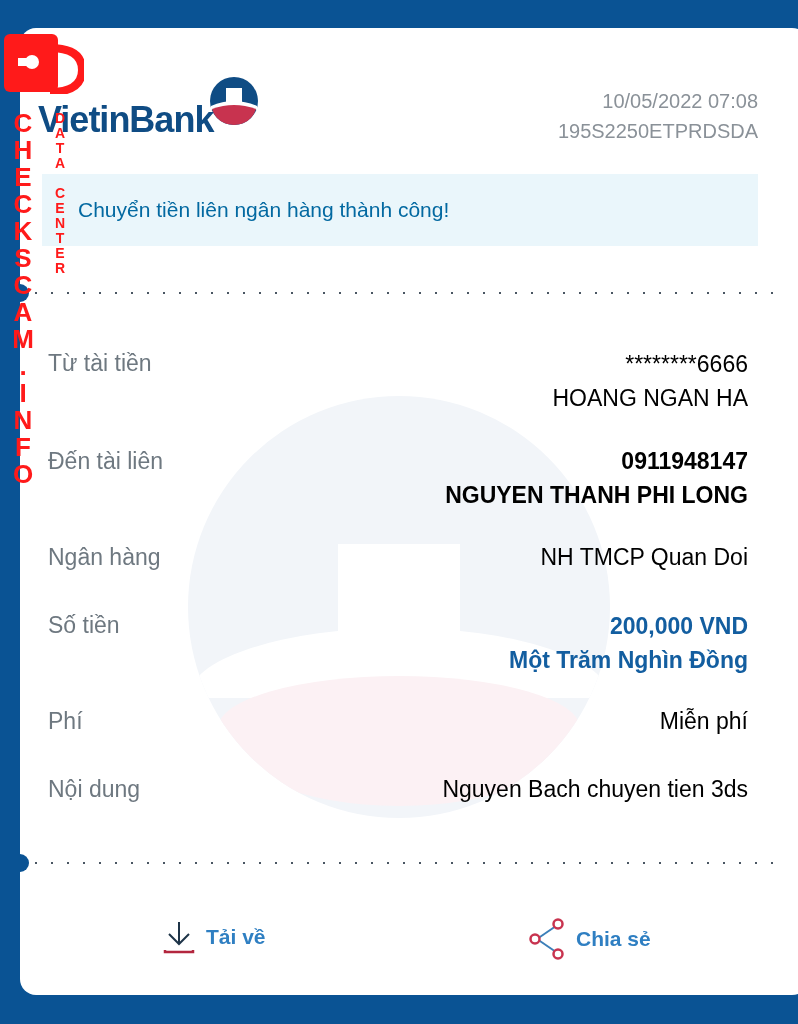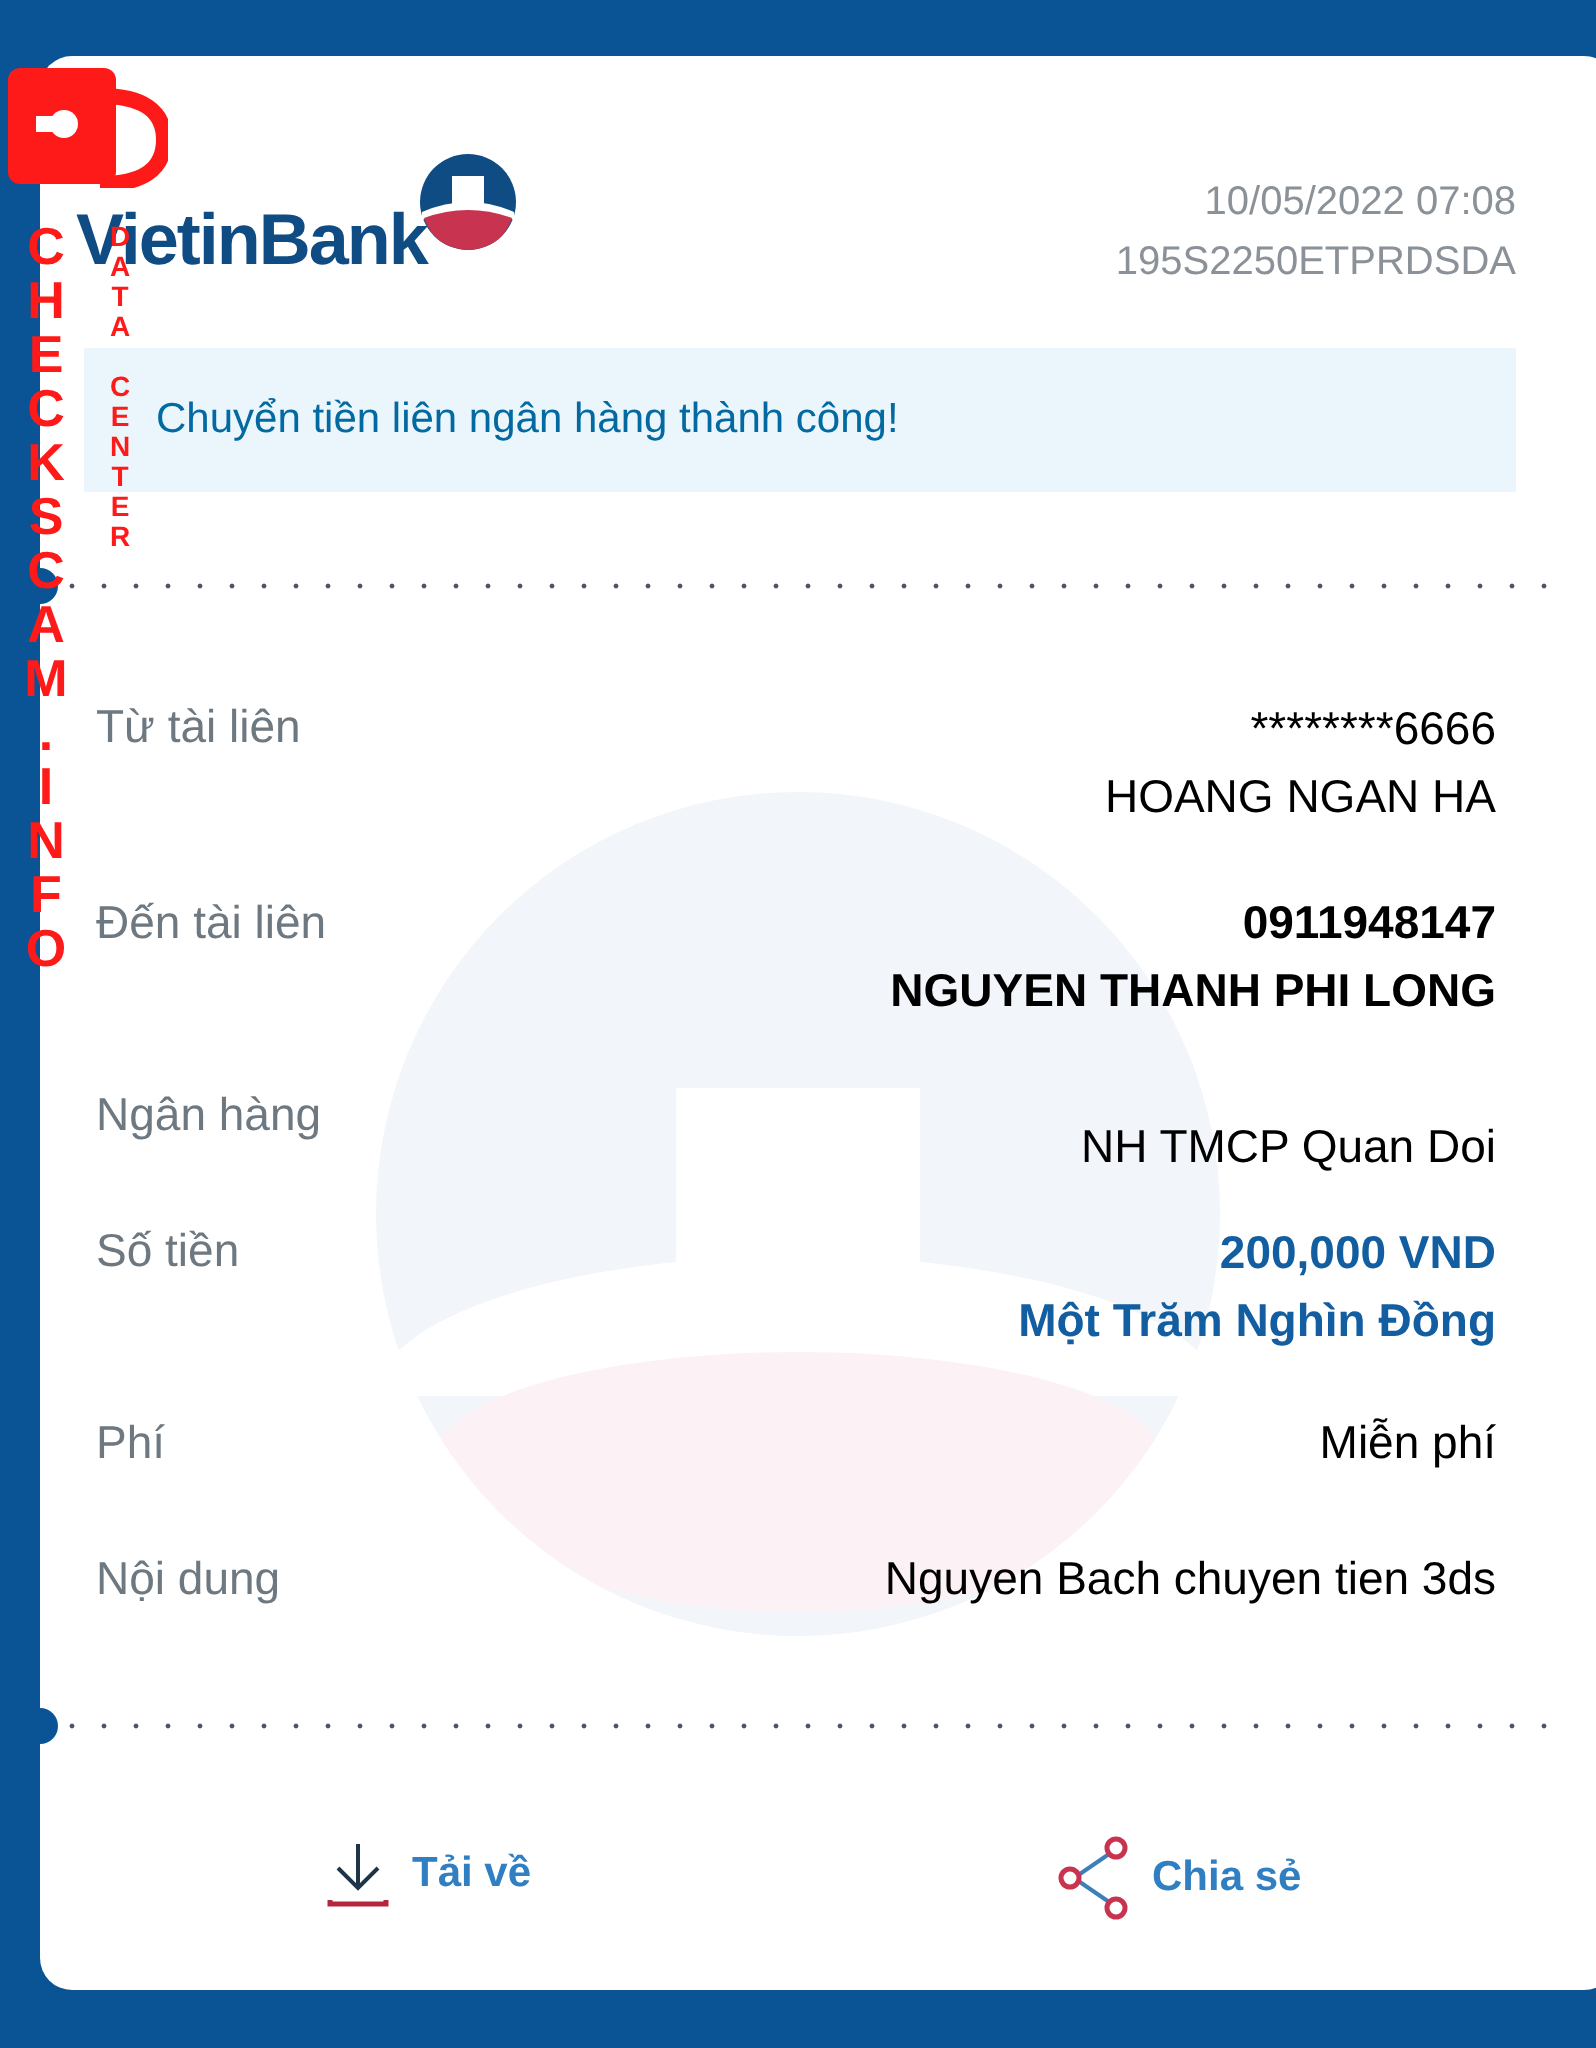--- a/index.html
+++ b/index.html
@@ -146,34 +146,34 @@
   <div class="banner">
     <span>Chuyển tiền liên ngân hàng thành công!</span>
   </div>
 
   <div class="divider" style="top:263px;"></div>
   <div class="notch" style="left:-9px; top:256px;"></div>
   <div class="notch" style="right:-9px; top:256px;"></div>
 
   <div class="rows">
 
-    <div class="row-label" style="top:322px;">Từ tài liên</div>
+    <div class="row-label" style="top:322px;">Từ tài tiền</div>
     <div class="row-value" style="top:319px;">
       <div>********6666</div>
       <div>HOANG NGAN HA</div>
     </div>
 
     <div class="row-label" style="top:420px;">Đến tài liên</div>
     <div class="row-value bold" style="top:416px;">
       <div>0911948147</div>
       <div>NGUYEN THANH PHI LONG</div>
     </div>
 
     <div class="row-label" style="top:516px;">Ngân hàng</div>
-    <div class="row-value" style="top:528px;">NH TMCP Quan Doi</div>
+    <div class="row-value" style="top:512px;">NH TMCP Quan Doi</div>
 
     <div class="row-label" style="top:584px;">Số tiền</div>
     <div class="row-value bold blue" style="top:581px;">
       <div>200,000 VND</div>
       <div>Một Trăm Nghìn Đồng</div>
     </div>
 
     <div class="row-label" style="top:680px;">Phí</div>
     <div class="row-value" style="top:676px;">Miễn phí</div>
 

